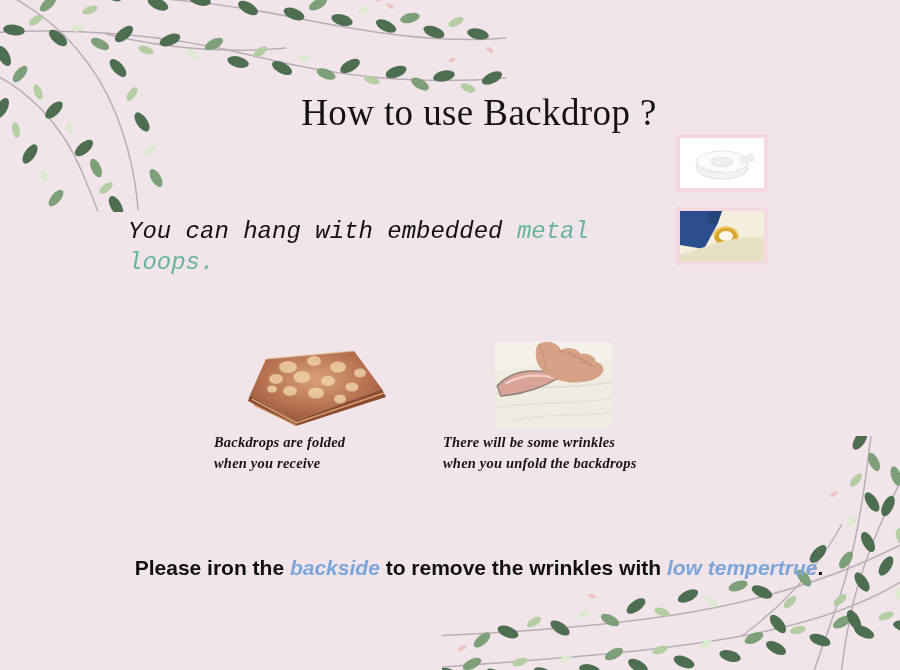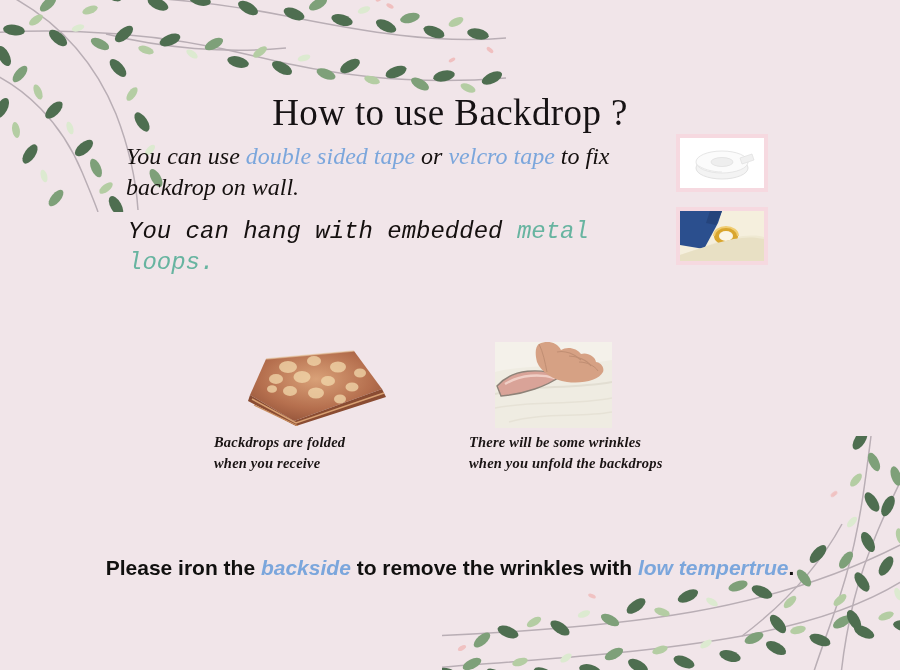--- a/index.html
+++ b/index.html
@@ -5,20 +5,21 @@
   * { margin:0; padding:0; box-sizing:border-box; }
   html, body {
     width:900px; height:670px;
     font-family:"Liberation Serif", serif;
   }
   #page {
     position:relative;
     width:900px; height:670px;
     background:#f1e5e9;
     overflow:hidden;
+    padding-left:29px;
   }
 
   
   .foliage { position:absolute; pointer-events:none; }
   #foliage-top-left  { left:-14px; top:-18px;  width:530px; height:230px; }
   #foliage-bottom-right { right:-12px; bottom:-16px; width:470px; height:250px; }
 
   
   .heading {
     position:absolute;
@@ -68,21 +69,21 @@
     position:absolute;
     color:#1a1414;
     font-family:"Liberation Serif", serif;
     font-size:14.5px;
     line-height:21px;
     font-style:italic;
     font-weight:bold;
     letter-spacing:.2px;
   }
   #caption-folded  { left:214px; top:432px; width:210px; }
-  #caption-wrinkle { left:443px; top:432px; width:245px;margin-left:26px; }
+  #caption-wrinkle { left:443px; top:432px; width:245px; }
 
   
   .note {
     position:absolute;
     width:100%;
     text-align:center;
     color:#11100f;
     font-family:"Liberation Sans", sans-serif;
     font-weight:bold;
   }
@@ -276,23 +277,20 @@
 
     <g fill="#f0b9b8" opacity=".8">
       <ellipse cx="20" cy="212" rx="4.5" ry="2.2" transform="rotate(-30 20 212)"></ellipse>
       <ellipse cx="150" cy="160" rx="4" ry="2" transform="rotate(24 150 160)"></ellipse>
       <ellipse cx="392" cy="58" rx="4" ry="2" transform="rotate(-40 392 58)"></ellipse>
     </g>
   </svg>
 
   <div class="heading" id="title-use">How to use Backdrop ?</div>
 
-  <div class="para" id="para-tape">
-    <span>You can use </span><span class="hl-blue">double sided tape</span><span> or </span><span class="hl-blue">velcro tape</span><span> to fix backdrop on wall.</span>
-  </div>
 
   <div class="para" id="para-loops">
     <span>You can hang with embedded </span><span class="hl-teal">metal loops.</span>
   </div>
 
   <div class="thumb" id="thumb-tape">
     <svg viewBox="0 0 84 50" width="100%" height="100%">
       <rect x="0" y="0" width="84" height="50" fill="#ffffff"></rect>
       <ellipse cx="42" cy="30" rx="26" ry="11" fill="#f3f3f3" stroke="#e2e2e2" stroke-width="1"></ellipse>
       <ellipse cx="42" cy="24" rx="26" ry="11" fill="#fbfbfb" stroke="#e6e6e6" stroke-width="1"></ellipse>

